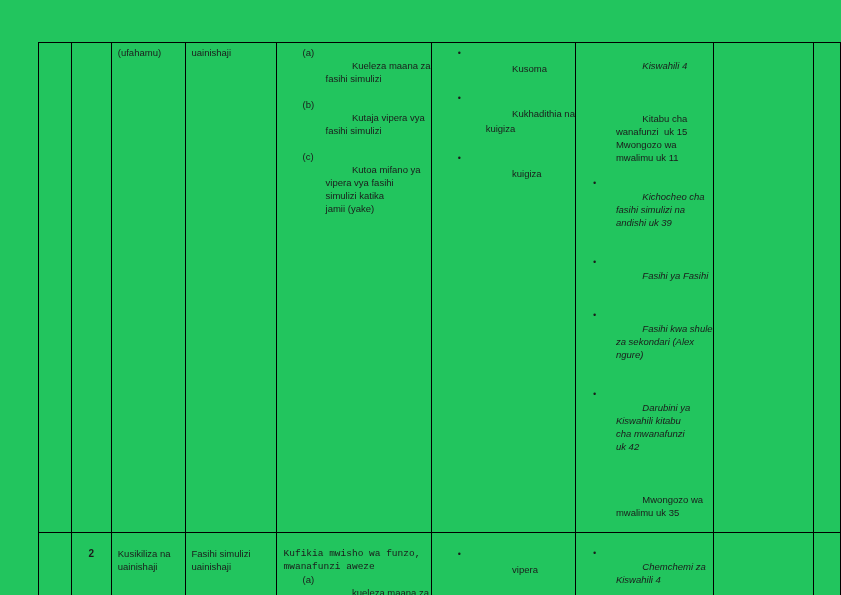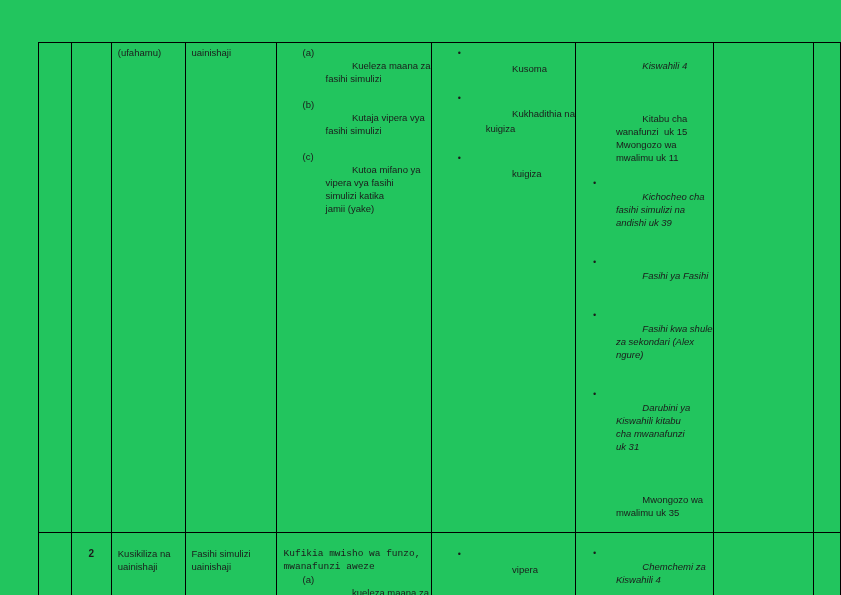--- a/index.html
+++ b/index.html
@@ -120,21 +120,21 @@
         </div>
         <div class="res-item gap">
           <span class="bullet">•</span><span>Fasihi kwa shule
 za sekondari (Alex
 ngure)</span>
         </div>
         <div class="res-item gap">
           <span class="bullet">•</span><span>Darubini ya
 Kiswahili kitabu
 cha mwanafunzi
-uk 31</span>
+uk 42</span>
         </div>
         <div class="res-item">
           <span>Mwongozo wa
 mwalimu uk 35</span>
         </div>
       </td>
       <td></td>
       <td></td>
     </tr>
 

